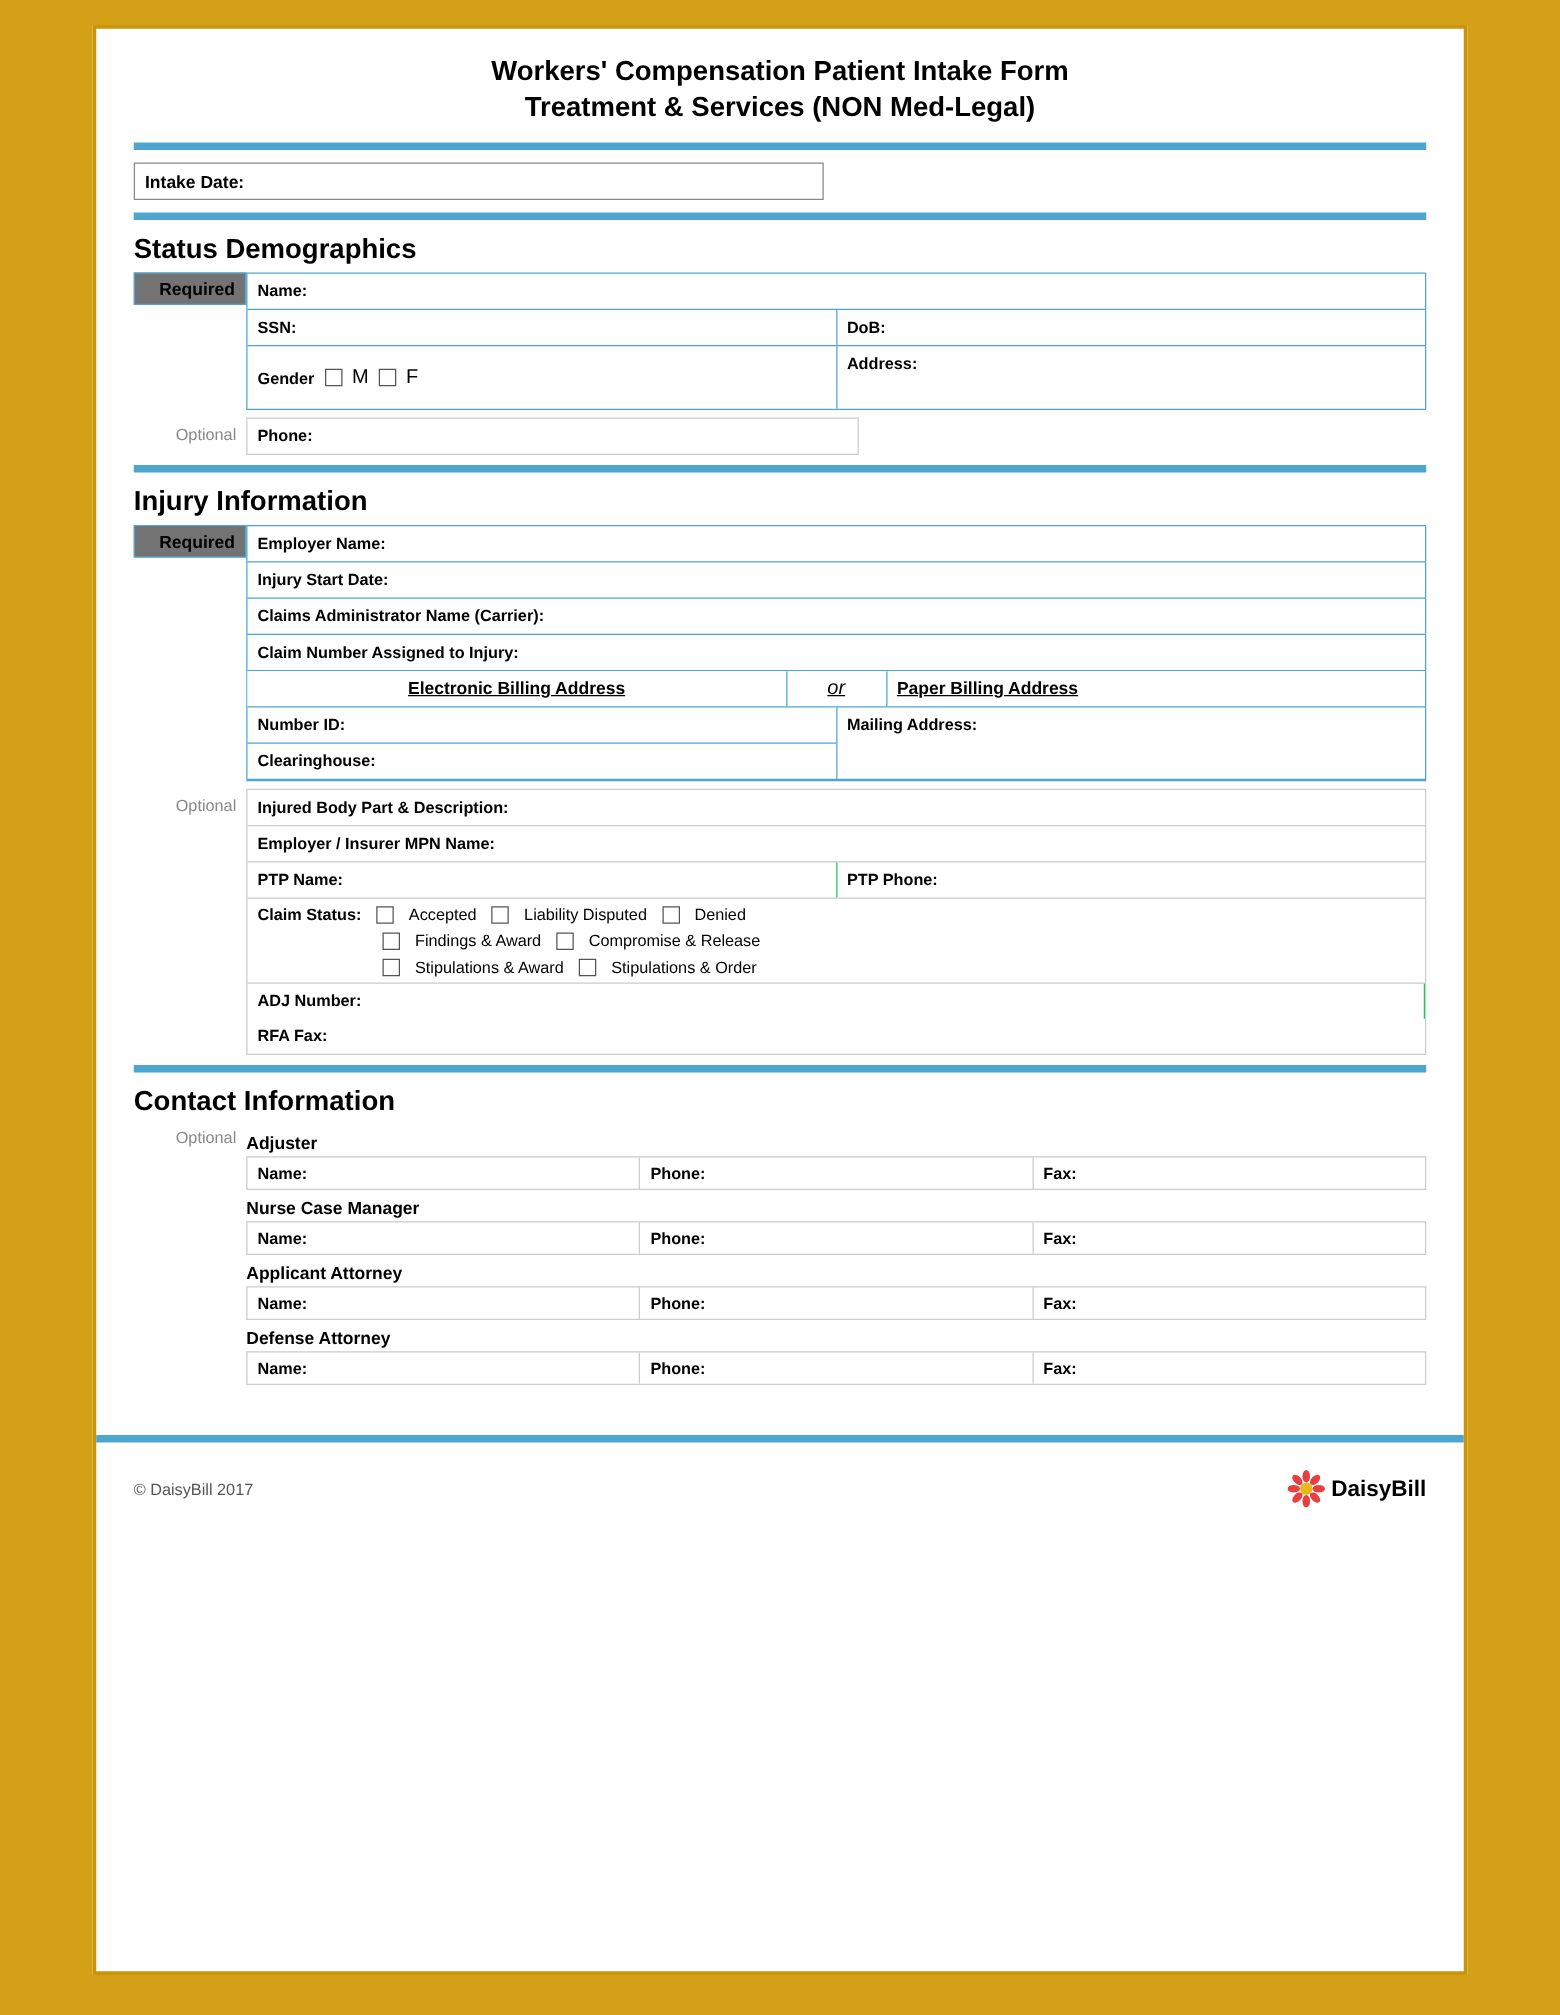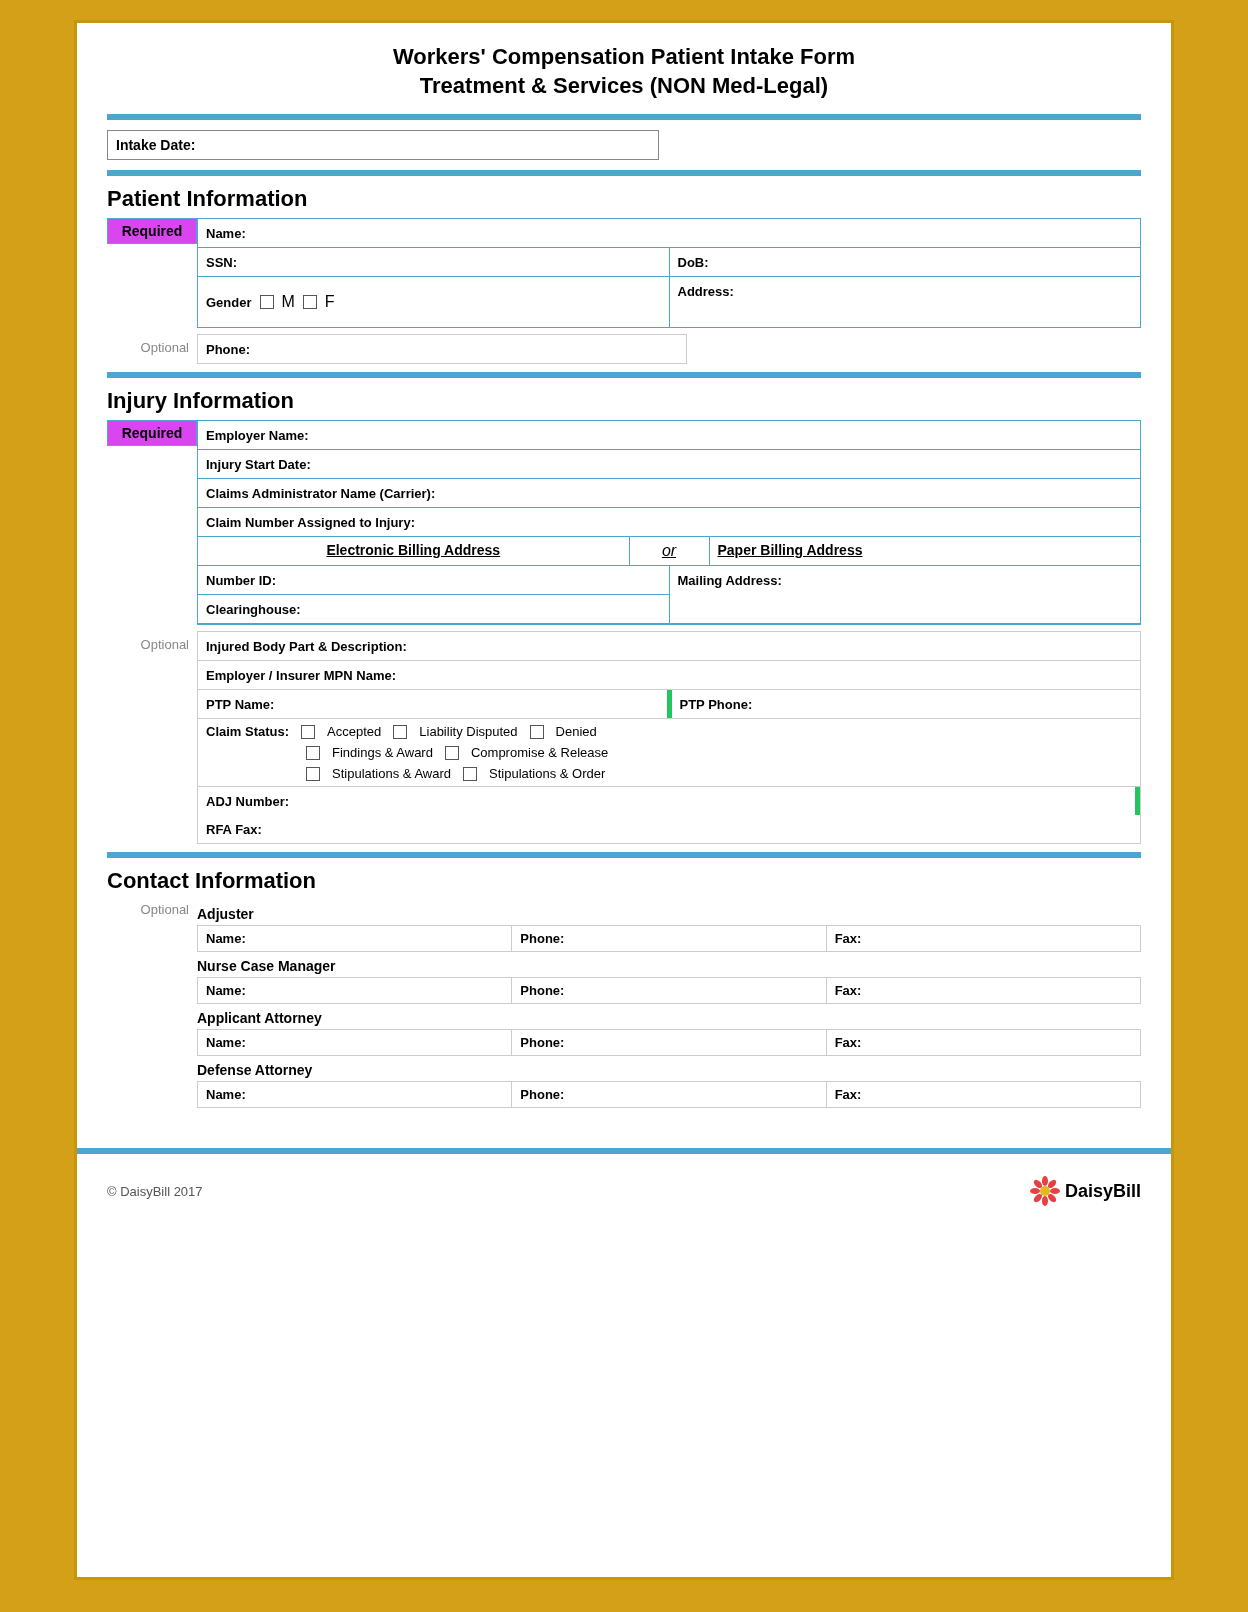--- a/index.html
+++ b/index.html
@@ -71,24 +71,24 @@
       min-width: 90px;
       font-size: 13px;
       color: #888;
       padding-top: 6px;
       text-align: right;
       padding-right: 8px;
     }
     .row-label.bold {
       font-weight: bold;
       color: #000;
-      background: #d946ef;
+      background: #737373;
       border: 1.5px solid #4da6d0;
       padding: 4px 8px;
-      text-align: center;
+      text-align: right;
       font-size: 14px;
     }
     .field-label {
       font-weight: bold;
       font-size: 13px;
       color: #000;
     }
     
     .demo-inner {
       border: 1.5px solid #4da6d0;
@@ -206,21 +206,21 @@
       padding: 5px 8px;
     }
     .opt-row:last-child { border-bottom: none; }
     .opt-two-col {
       display: flex;
       border-bottom: 1px solid #ccc;
     }
     .opt-col {
       flex: 1;
       padding: 5px 8px;
-      border-right: 5px solid #22c55e;
+      border-right: 1px solid #22c55e;
     }
     .opt-col:last-child { border-right: none; }
     
     .claim-status-row {
       padding: 5px 8px;
       border-bottom: 1px solid #ccc;
     }
     .claim-status-label {
       font-weight: bold;
       font-size: 13px;
@@ -293,21 +293,21 @@
 
     <div style="margin: 8px 0;">
       <div class="intake-date-row">
         <span class="intake-date-label">Intake Date:</span>
       </div>
     </div>
 
     <div class="blue-bar"></div>
 
     <div class="section-block">
-      <h2 class="section-heading">Patient Information</h2>
+      <h2 class="section-heading">Status Demographics</h2>
 
       <div class="row-container">
         <div class="row-label bold">Required</div>
         <div class="demo-inner">
 
           <div class="demo-name-row">
             <span class="field-label">Name:</span>
           </div>
 
           <div class="demo-row2">

